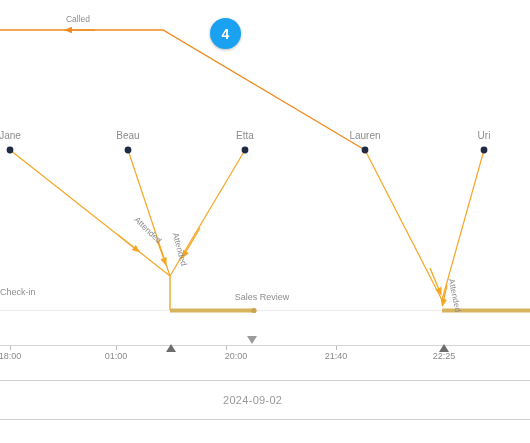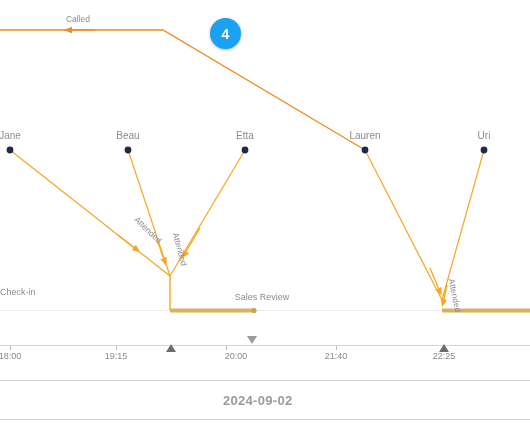--- a/index.html
+++ b/index.html
@@ -94,24 +94,23 @@
     width: 530px; height: 40px;
     border-top: 1px solid #cfcfcf;
     border-bottom: 1px solid #cfcfcf;
     background: #ffffff;
     display: flex;
     align-items: center;
   }
   #date-label {
     position: absolute;
     left: 223px;
-    font-size: 13px;
+    font-size: 11px;
     color: #9a9a9a;
     letter-spacing: .3px;
-    font-weight: bold;
   }
 
   
   .node-label { font-size: 10px; fill: #8c8c8c; }
   .edge-label { font-size: 8.5px; fill: #8c8c8c; }
   .lane-label { font-size: 9px; fill: #8c8c8c; }
 </style>
 </head>
 <body>
 
@@ -212,21 +211,21 @@
   <div id="badge">
     <span>4</span>
   </div>
 
   <div id="axis">
     <div class="axis-line"></div>
     <div id="axis-ticks">
         <div class="tick" style="left: 10px;"></div>
         <div class="tick-label" style="left: 10px;">18:00</div>
         <div class="tick" style="left: 116px;"></div>
-        <div class="tick-label" style="left: 116px;">19:15</div>
+        <div class="tick-label" style="left: 116px;">01:00</div>
         <div class="tick" style="left: 226px;"></div>
         <div class="tick-label" style="left: 226px; margin-left: 10px;">20:00</div>
         <div class="tick" style="left: 336px;"></div>
         <div class="tick-label" style="left: 336px;">21:40</div>
         <div class="tick" style="left: 444px;"></div>
         <div class="tick-label" style="left: 444px;">22:25</div>
       </div>
     <div id="axis-markers">
         <div class="marker-up" style="left: 171px;"></div>
         <div class="marker-down" style="left: 252px;"></div>

